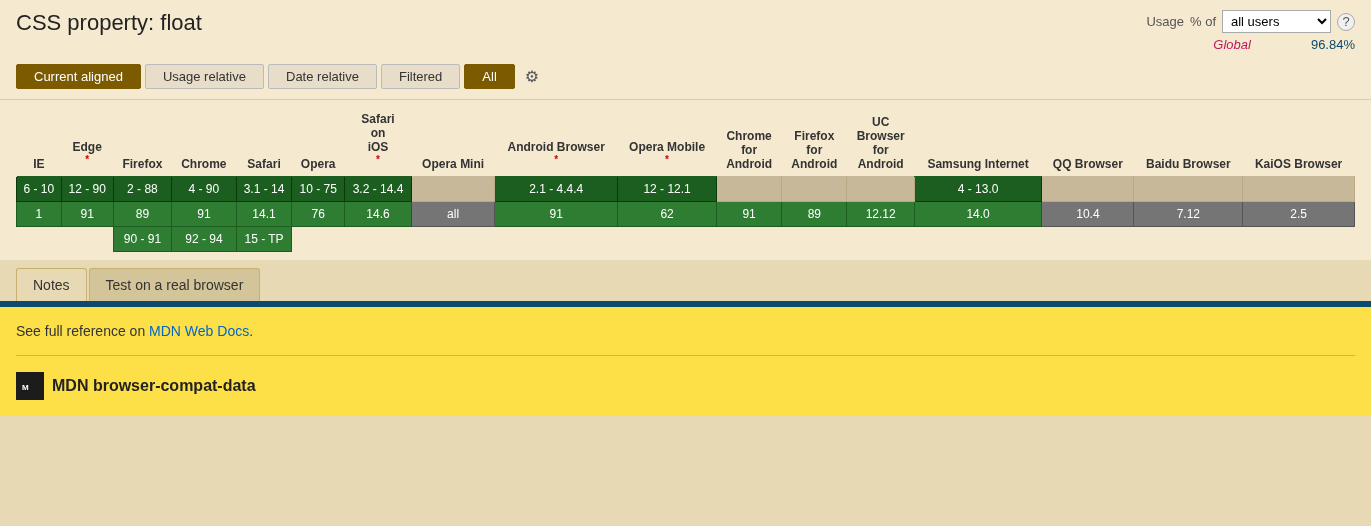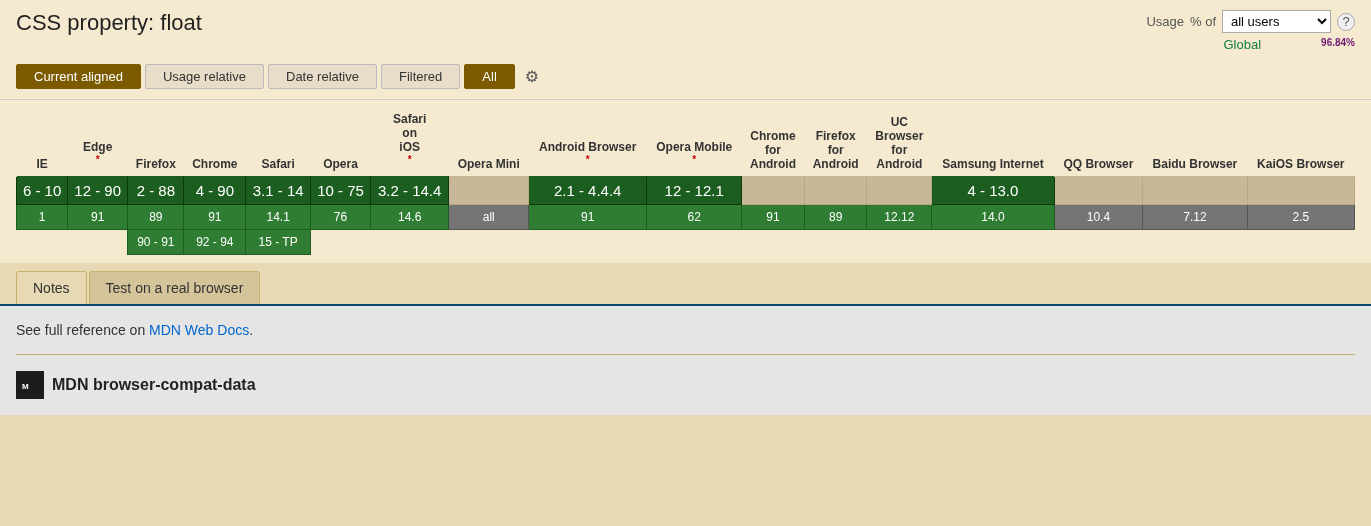--- a/index.html
+++ b/index.html
@@ -60,22 +60,22 @@
       align-items: center;
       justify-content: center;
       background: #f0f0f0;
     }
 
     .global-row {
       display: flex;
       gap: 60px;
     }
 
-    .global-label { color: #15803d; }
-    .global-value { color: #701a75; font-weight: bold; font-size: 10px; }
+    .global-label { color: #be185d; font-style: italic; }
+    .global-value { color: #0c4a6e; font-weight: normal; font-size: 13px; }
 
     .toolbar {
       background: #f5ead0;
       padding: 6px 16px 10px;
       display: flex;
       align-items: center;
       gap: 4px;
       border-bottom: 1px solid #ccc;
     }
 
@@ -161,21 +161,21 @@
       padding: 5px 4px;
       font-size: 12px;
       border: 1px solid #1b5e20;
     }
 
     .cell-dark-green {
       background: #1b5e20;
       color: #fff;
       text-align: center;
       padding: 5px 4px;
-      font-size: 15px;
+      font-size: 12px;
       border: 1px solid #0a3a0a;
     }
 
     .cell-gray {
       background: #757575;
       color: #fff;
       text-align: center;
       padding: 5px 4px;
       font-size: 12px;
       border: 1px solid #555;
@@ -184,21 +184,21 @@
     .cell-empty {
       background: #c8b89a;
       text-align: center;
       padding: 5px 4px;
       font-size: 12px;
       border: 1px solid #baa880;
     }
 
     .tabs-bar {
       display: flex;
-      border-bottom: 2px solid #0c4a6e;
+      border-bottom: 6px solid #0c4a6e;
       padding: 0 16px;
       margin-top: 8px;
       background: #e8d9b5;
     }
 
     .tab {
       padding: 8px 16px;
       cursor: pointer;
       font-size: 14px;
       color: #333;
@@ -208,21 +208,21 @@
       margin-right: 2px;
       border-radius: 3px 3px 0 0;
     }
 
     .tab.active {
       background: #e8d9b5;
       font-weight: normal;
     }
 
     .content-area {
-      background: #e5e5e5;
+      background: #fde047;
       padding: 16px;
     }
 
     .content-area p {
       font-size: 14px;
       margin-bottom: 16px;
     }
 
     .content-area a {
       color: #0066cc;

